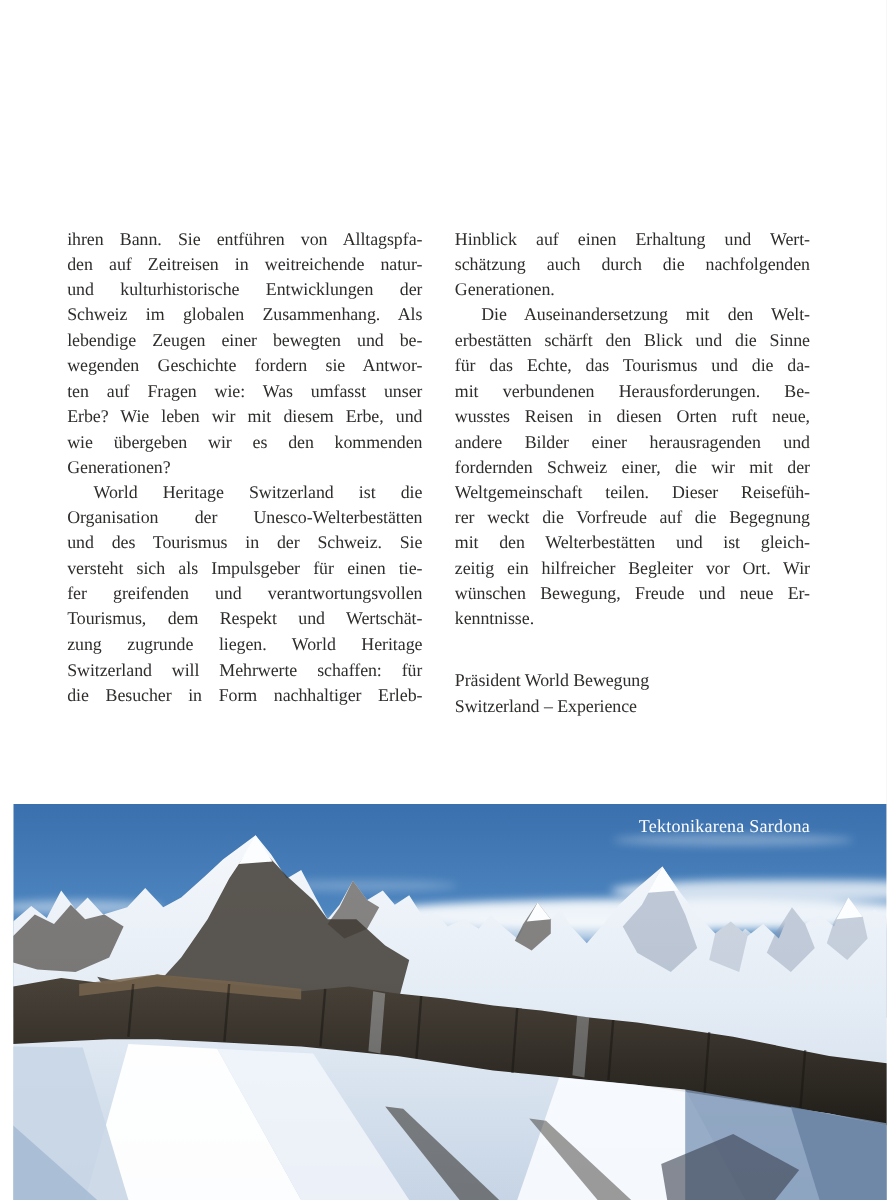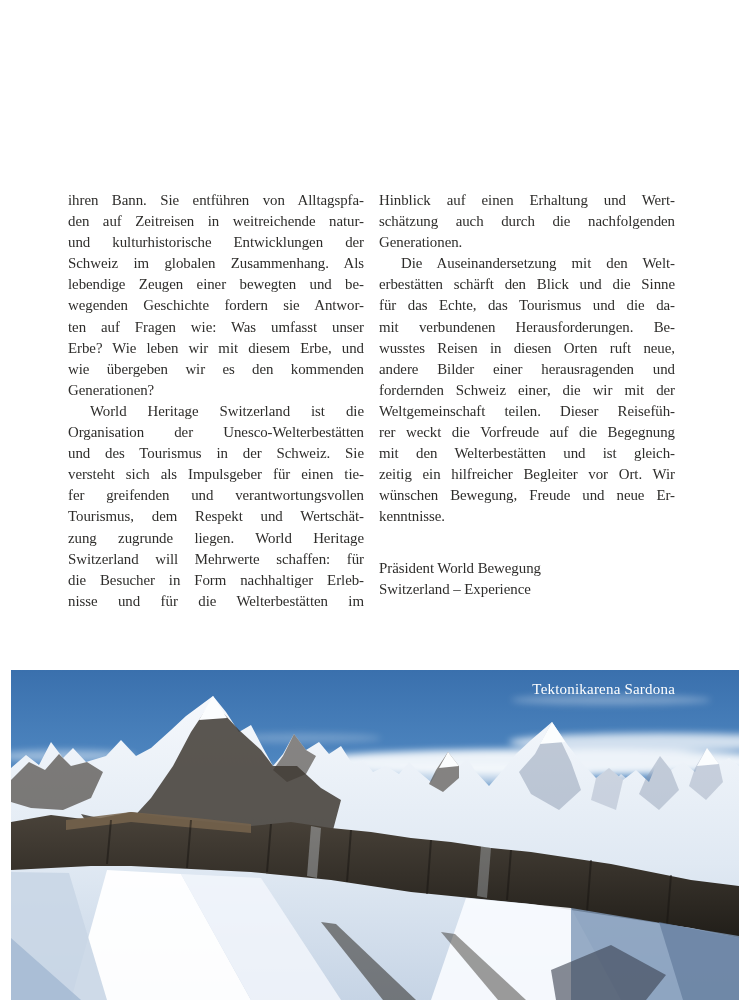--- a/index.html
+++ b/index.html
@@ -13,21 +13,21 @@
   }
   .col{
     position:absolute;
     top:190px;
     width:296px;
     font-size:14.9px;
     line-height:21.1px;
     color:#2e2d2b;
     letter-spacing:-0.05px;
   }
-  .col-left{left:68px;}
+  .col-left{left:56px;}
   .col-right{left:379px;}
   .line{
     height:21.1px;
     overflow:hidden;
     text-align:justify;
     text-align-last:justify;
   }
   .line.last{text-align:right;text-align-last:left;}
   .line.indent{text-indent:22px;}
   .signature{margin-top:30px;}
@@ -67,21 +67,20 @@
         <div class="line last">Generationen?</div>
         <div class="line indent">World Heritage Switzerland ist die</div>
         <div class="line">Organisation der Unesco-Welterbestätten</div>
         <div class="line">und des Tourismus in der Schweiz. Sie</div>
         <div class="line">versteht sich als Impulsgeber für einen tie-</div>
         <div class="line">fer greifenden und verantwortungsvollen</div>
         <div class="line">Tourismus, dem Respekt und Wertschät-</div>
         <div class="line">zung zugrunde liegen. World Heritage</div>
         <div class="line">Switzerland will Mehrwerte schaffen: für</div>
         <div class="line">die Besucher in Form nachhaltiger Erleb-</div>
-        <div class="line">nisse und für die Welterbestätten im</div>
       </div>
   </div>
 
   <div class="col col-right">
     <div class="para-wrap">
         <div class="line">Hinblick auf einen Erhaltung und Wert-</div>
         <div class="line">schätzung auch durch die nachfolgenden</div>
         <div class="line last">Generationen.</div>
         <div class="line indent">Die Auseinandersetzung mit den Welt-</div>
         <div class="line">erbestätten schärft den Blick und die Sinne</div>

